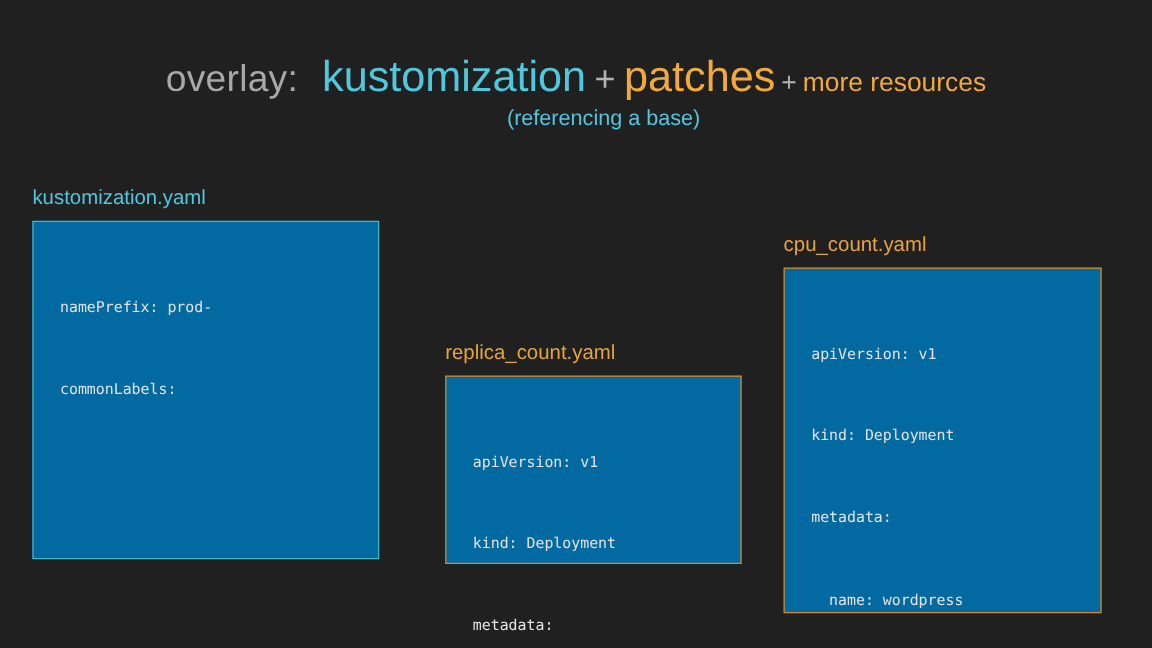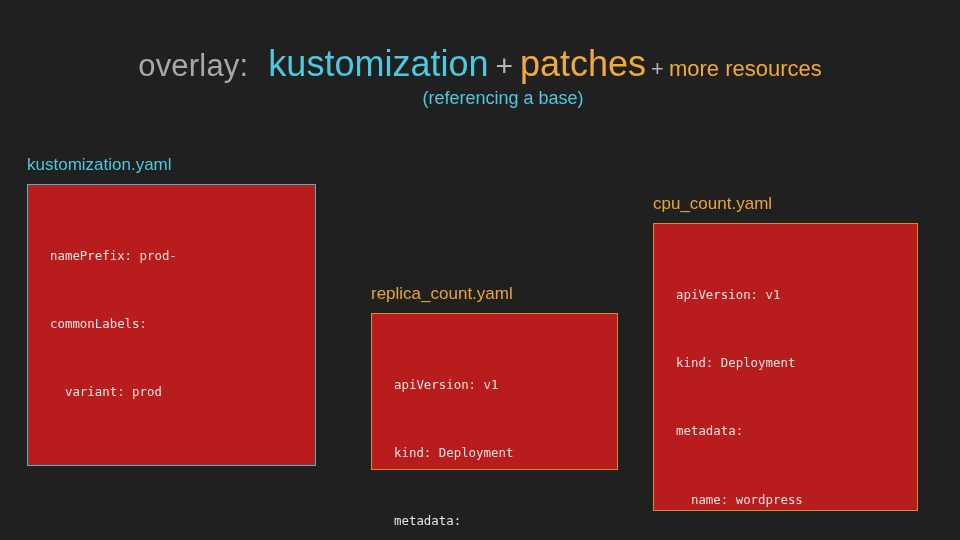--- a/index.html
+++ b/index.html
@@ -72,21 +72,21 @@
   }
 
   
   .card { position: absolute; }
   .card-label {
     font-size: 17px;
     margin-bottom: 9px;
     white-space: nowrap;
   }
   .card-body {
-    background: #b91c1c;
+    background: #0369a1;
     border: 1px solid #000;
     box-sizing: border-box;
     padding: 14px 16px 14px 22px;
     font-family: "DejaVu Sans Mono", "Liberation Mono", monospace;
     font-size: 12.4px;
     line-height: 22.8px;
     color: #e3e3e3;
     white-space: pre;
   }
   .cyan .card-label { color: #4fc7dd; }
@@ -114,21 +114,20 @@
     <span class="t-overlay">overlay:</span><span class="t-gap"></span><span class="t-kustomization">kustomization</span><span class="t-plus">+</span><span class="t-patches">patches</span><span class="t-plus2">+</span><span class="t-more">more resources</span>
   </span>
 </div>
 <div id="subtitle">(referencing a base)</div>
 
 <div class="card cyan" id="card-kustomization">
   <div class="card-label">kustomization.yaml</div>
   <div class="card-body">
     <span class="code-line">namePrefix: prod-</span>
     <span class="code-line">commonLabels:</span>
-    <span class="code-line">  variant: prod</span>
     
     
     
     
     
   </div>
 </div>
 
 <div class="card orange" id="card-replica">
   <div class="card-label">replica_count.yaml</div>

